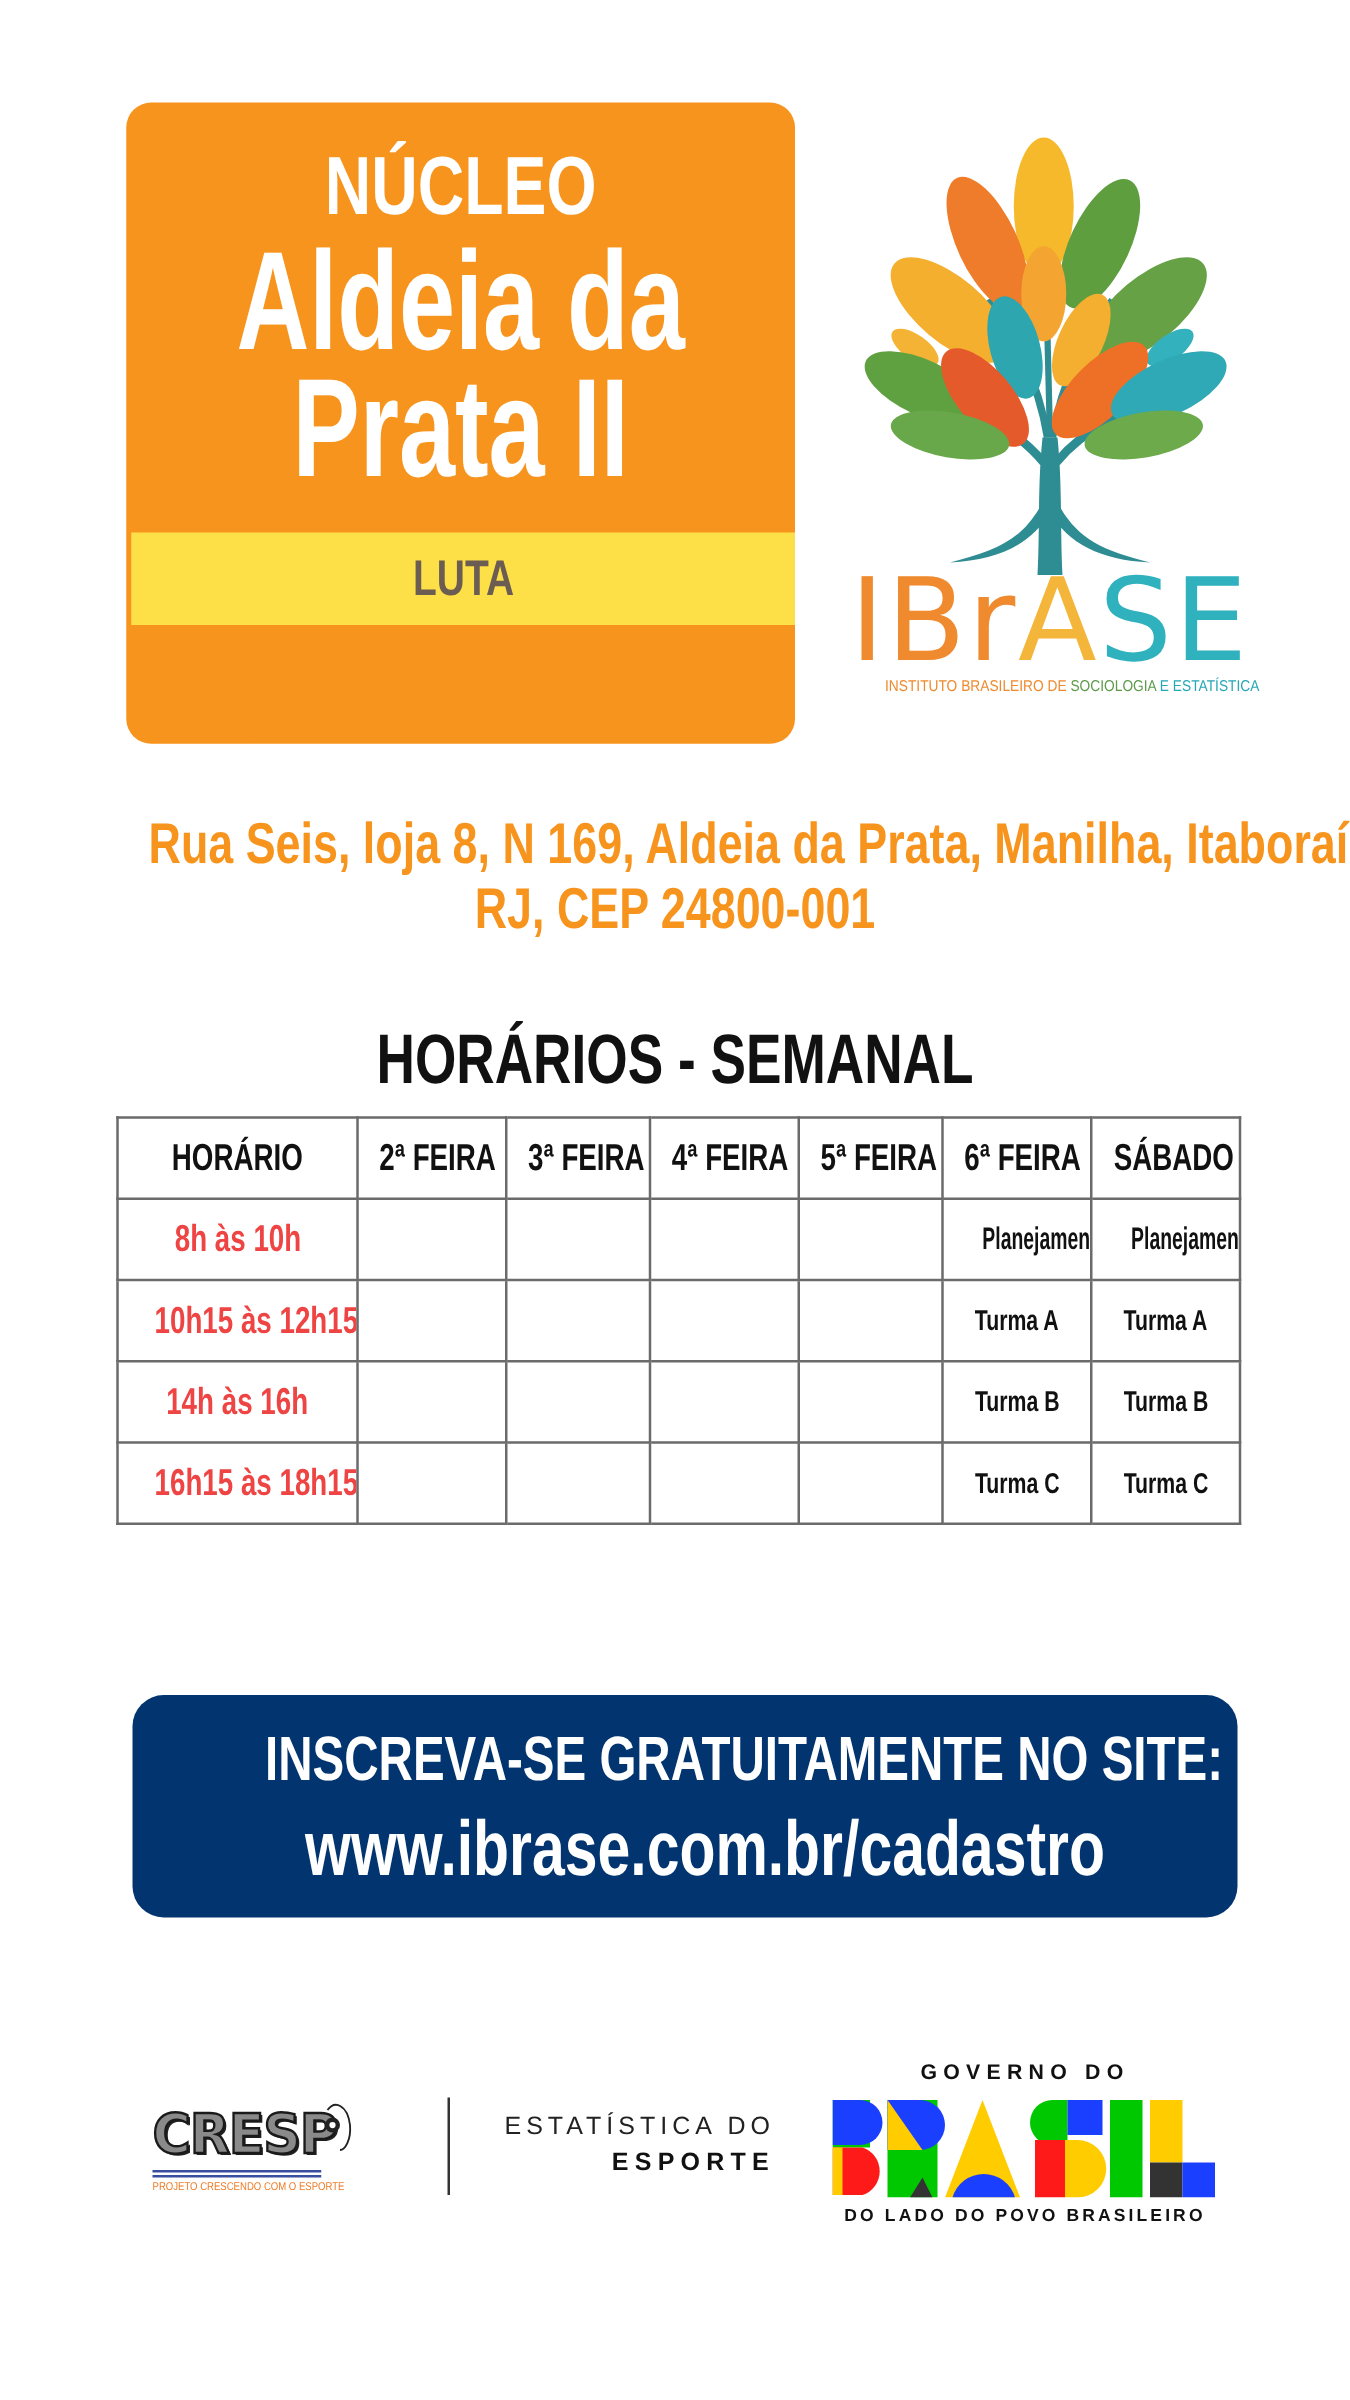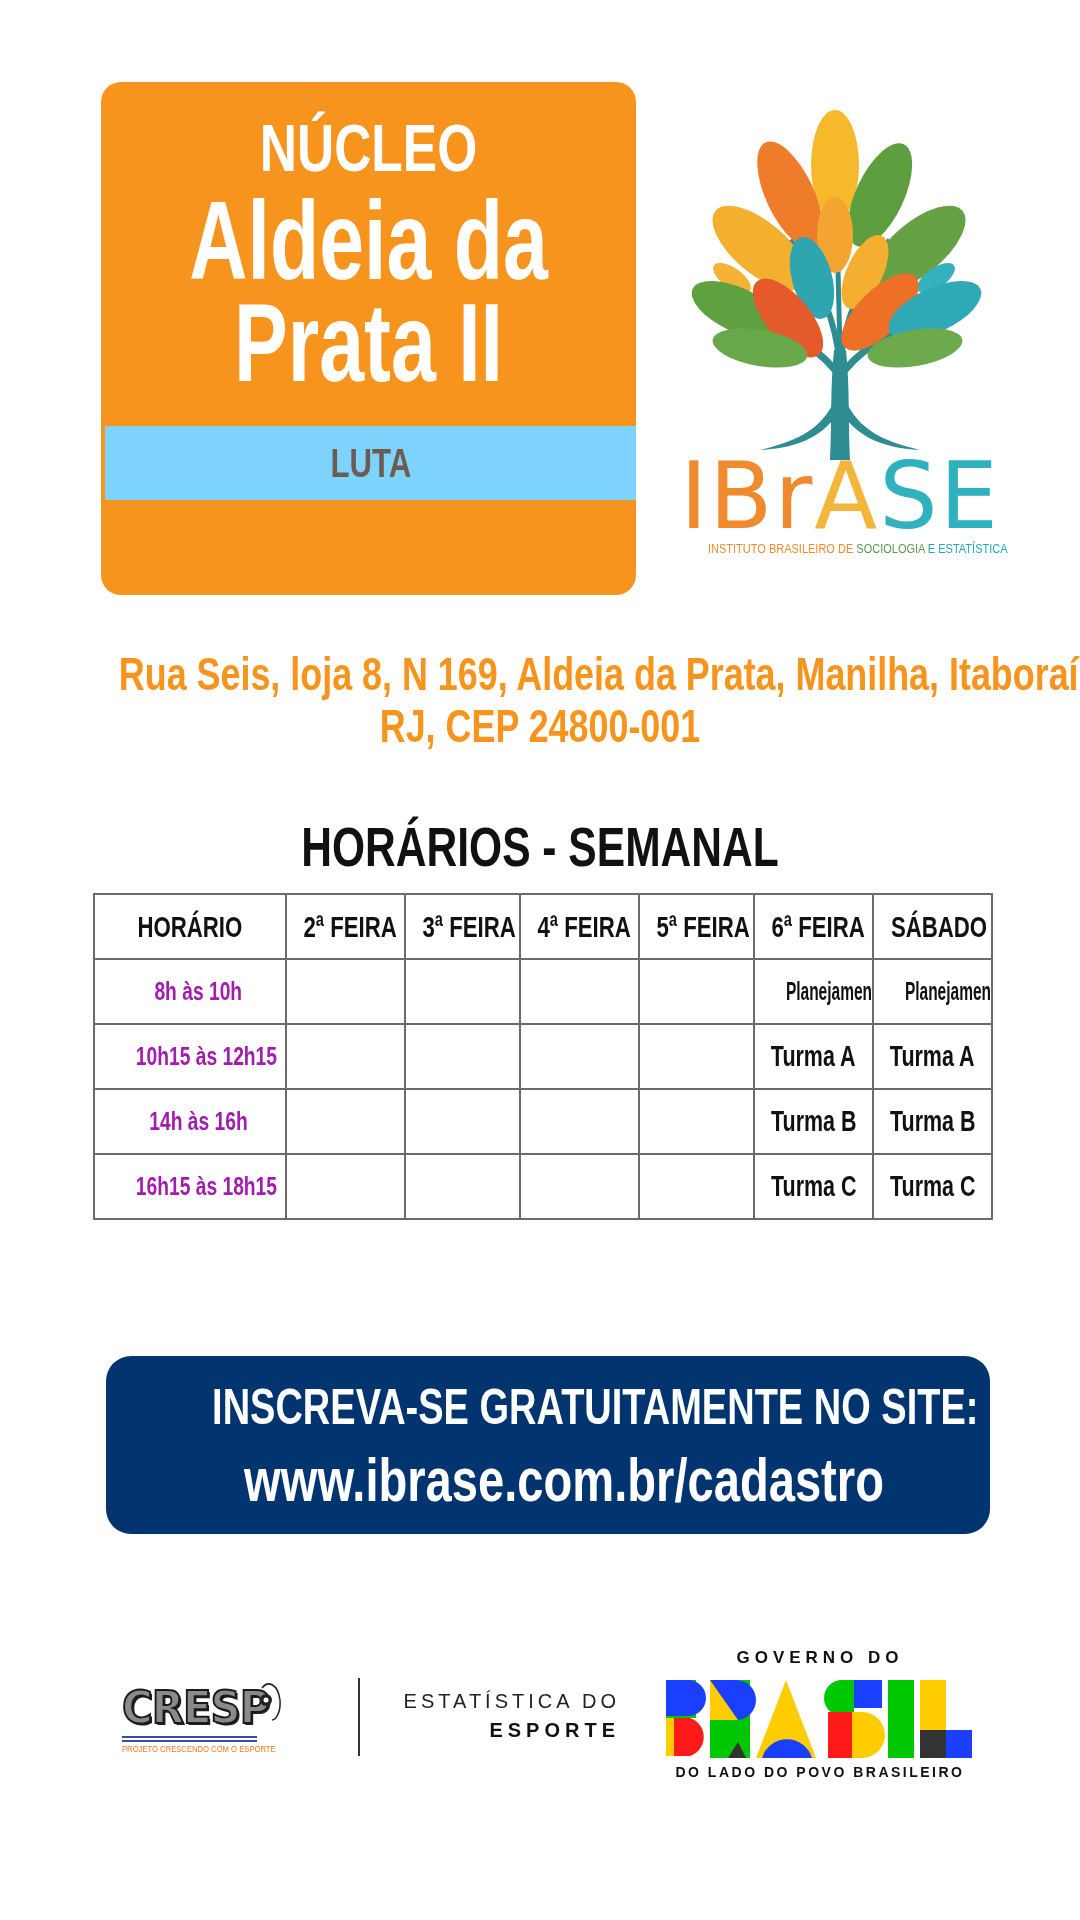--- a/index.html
+++ b/index.html
@@ -16,21 +16,21 @@
     color: #fff; font-size: 66px; font-weight: 700; letter-spacing: 0px;
     transform: scaleX(0.78);
   }
   .title-card .name {
     position: absolute; left: 0; right: 0; top: 108px; text-align: center;
     color: #fff; font-size: 112px; font-weight: 700; line-height: 102px;
     transform: scaleX(0.72);
   }
   .title-card .band {
     position: absolute; left: 4px; right: 0; top: 344px; height: 74px;
-    background: #7dd3fc; display: flex; align-items: center; justify-content: center;
+    background: #fde047; display: flex; align-items: center; justify-content: center;
   }
   .title-card .band span {
     color: #6B5D52; font-size: 40px; font-weight: 700; transform: scaleX(0.78); display: inline-block;
   }
 
   
   .ibrase { position: absolute; left: 690px; top: 100px; width: 300px; height: 470px; }
   .ibrase .tree { position: absolute; left: 0; top: 0; width: 300px; height: 360px; }
   .ibrase .word {
     position: absolute; left: 10px; top: 358px; width: 280px; height: 78px;
@@ -67,22 +67,22 @@
   .sched {
     position: absolute; left: 93px; top: 893px; width: 898px;
     border-collapse: collapse; table-layout: fixed;
   }
   .sched td, .sched th {
     border: 2px solid #6b6b6b; height: 65px; text-align: center; vertical-align: middle;
     padding: 0; overflow: hidden; white-space: nowrap; margin-left: 24px;
   }
   .sched th span, .sched td span { display: inline-block; transform: scaleX(0.74); }
   .sched th { color: #111; font-size: 30px; font-weight: 700; }
-  .sched td.time { color: #a21caf; font-size: 26px; font-weight: 700; padding-left: 16px; }
-  .sched td.cell { color: #111; font-size: 29px; font-weight: 700; }
+  .sched td.time { color: #ef4444; font-size: 30px; font-weight: 700; }
+  .sched td.cell { color: #111; font-size: 23px; font-weight: 700; }
   .sched td.cell.small { font-size: 25px; }
   .sched td.cell.small span { transform: scaleX(0.62); }
 
   
   .cta {
     position: absolute; left: 106px; top: 1356px; width: 884px; height: 178px;
     background: #02346F; border-radius: 25px; text-align: right; color: #fff;
   }
   .cta .l1 { position: absolute; left: 0; right: 0; top: 22px; font-size: 50px; font-weight: 700; transform: scaleX(0.76); white-space: nowrap; }
   .cta .l2 { position: absolute; left: 0; right: 0; top: 88px; font-size: 62px; font-weight: 700; transform: scaleX(0.76); white-space: nowrap; }

